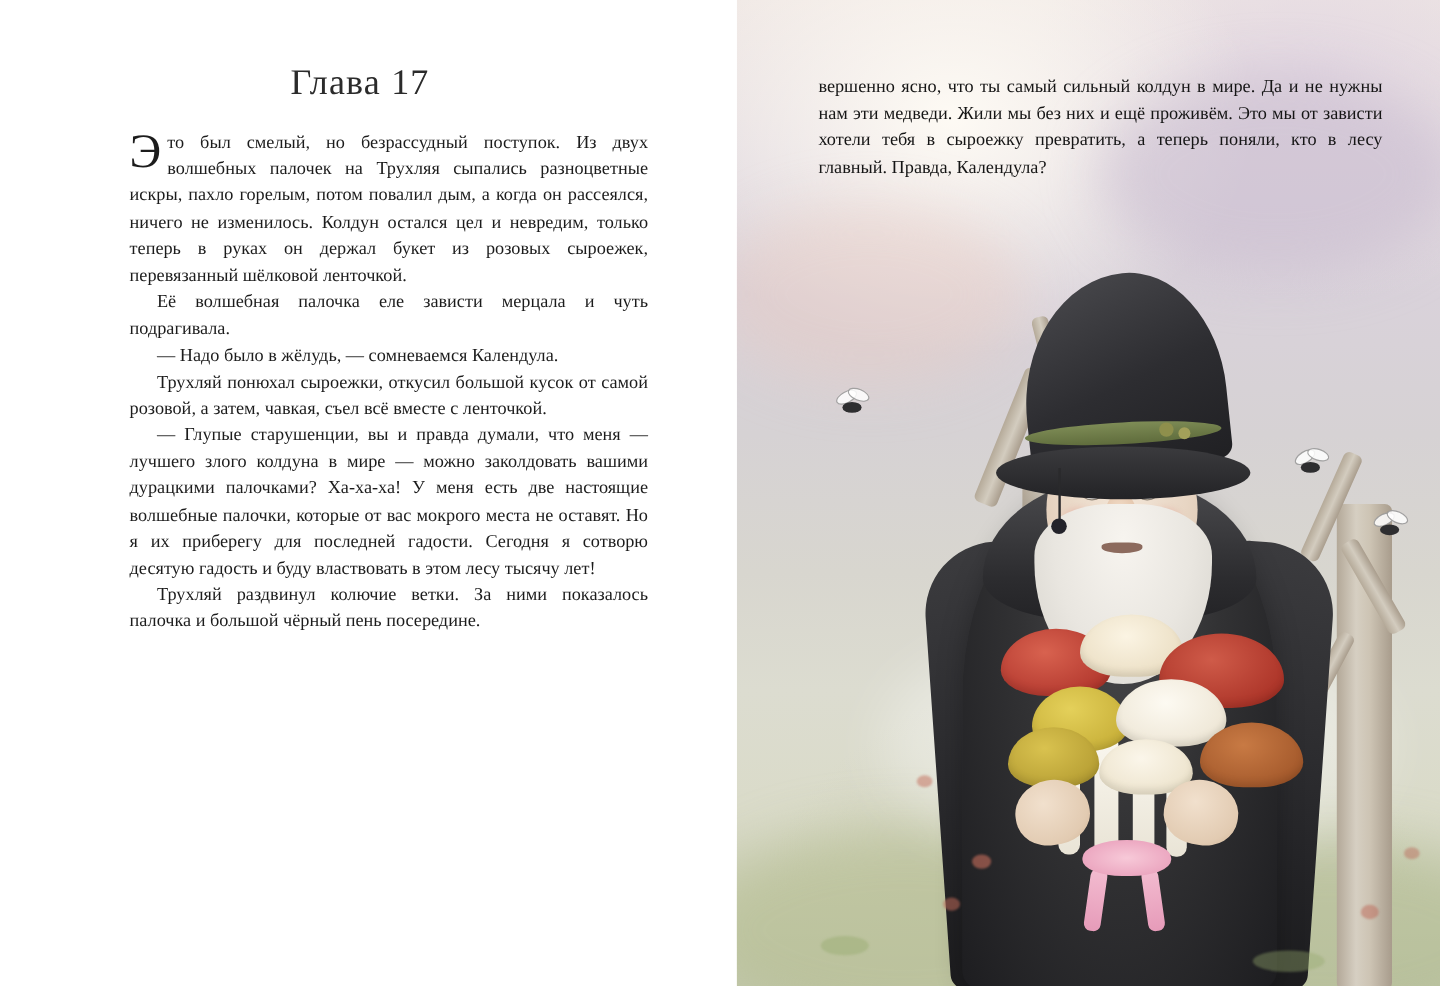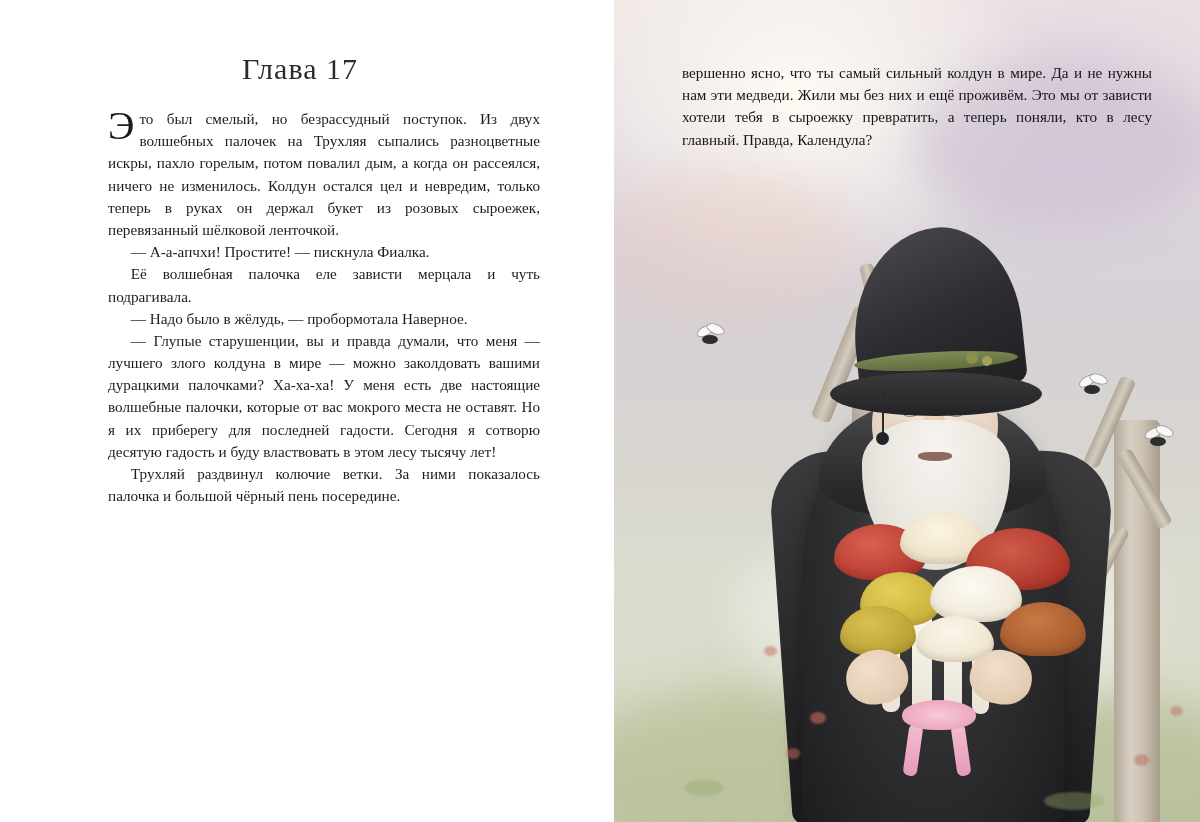--- a/index.html
+++ b/index.html
@@ -256,23 +256,23 @@
 </head>
 <body>
 
 <div class="page">
 
   <div class="left-page">
     <div class="chapter-title">Глава 17</div>
 
     <div class="text-column">
       <p class="first"><span class="dropcap">Э</span><span>то был смелый, но безрассудный поступок. Из двух волшебных палочек на Трухляя сыпались разноцветные искры, пахло горелым, потом повалил дым, а когда он рассеялся, ничего не изменилось. Колдун остался цел и невредим, только теперь в руках он держал букет из розовых сыроежек, перевязанный шёлковой ленточкой.</span></p>
-      <p>— А-а-апчхи! Простите! — пискнула Фиалка.</p>
       <p>Её волшебная палочка еле зависти мерцала и чуть подрагивала.</p>
-      <p>— Надо было в жёлудь, — пробормотала Наверное.</p>
+      <p>— Надо было в жёлудь, — сомневаемся Календула.</p>
+      <p>Трухляй понюхал сыроежки, откусил большой кусок от самой розовой, а затем, чавкая, съел всё вместе с ленточкой.</p>
       <p>— Глупые старушенции, вы и правда думали, что меня — лучшего злого колдуна в мире — можно заколдовать вашими дурацкими палочками? Ха-ха-ха! У меня есть две настоящие волшебные палочки, которые от вас мокрого места не оставят. Но я их приберегу для последней гадости. Сегодня я сотворю десятую гадость и буду властвовать в этом лесу тысячу лет!</p>
       <p>Трухляй раздвинул колючие ветки. За ними показалось палочка и большой чёрный пень посередине.</p>
     </div>
 
   </div>
 
   <div class="right-page">
     <div class="illus-bg"></div>
 
     <div class="bg-wash" style="left:300px; top:60px; width:300px; height:170px; background:rgba(198,186,205,0.55);"></div>

